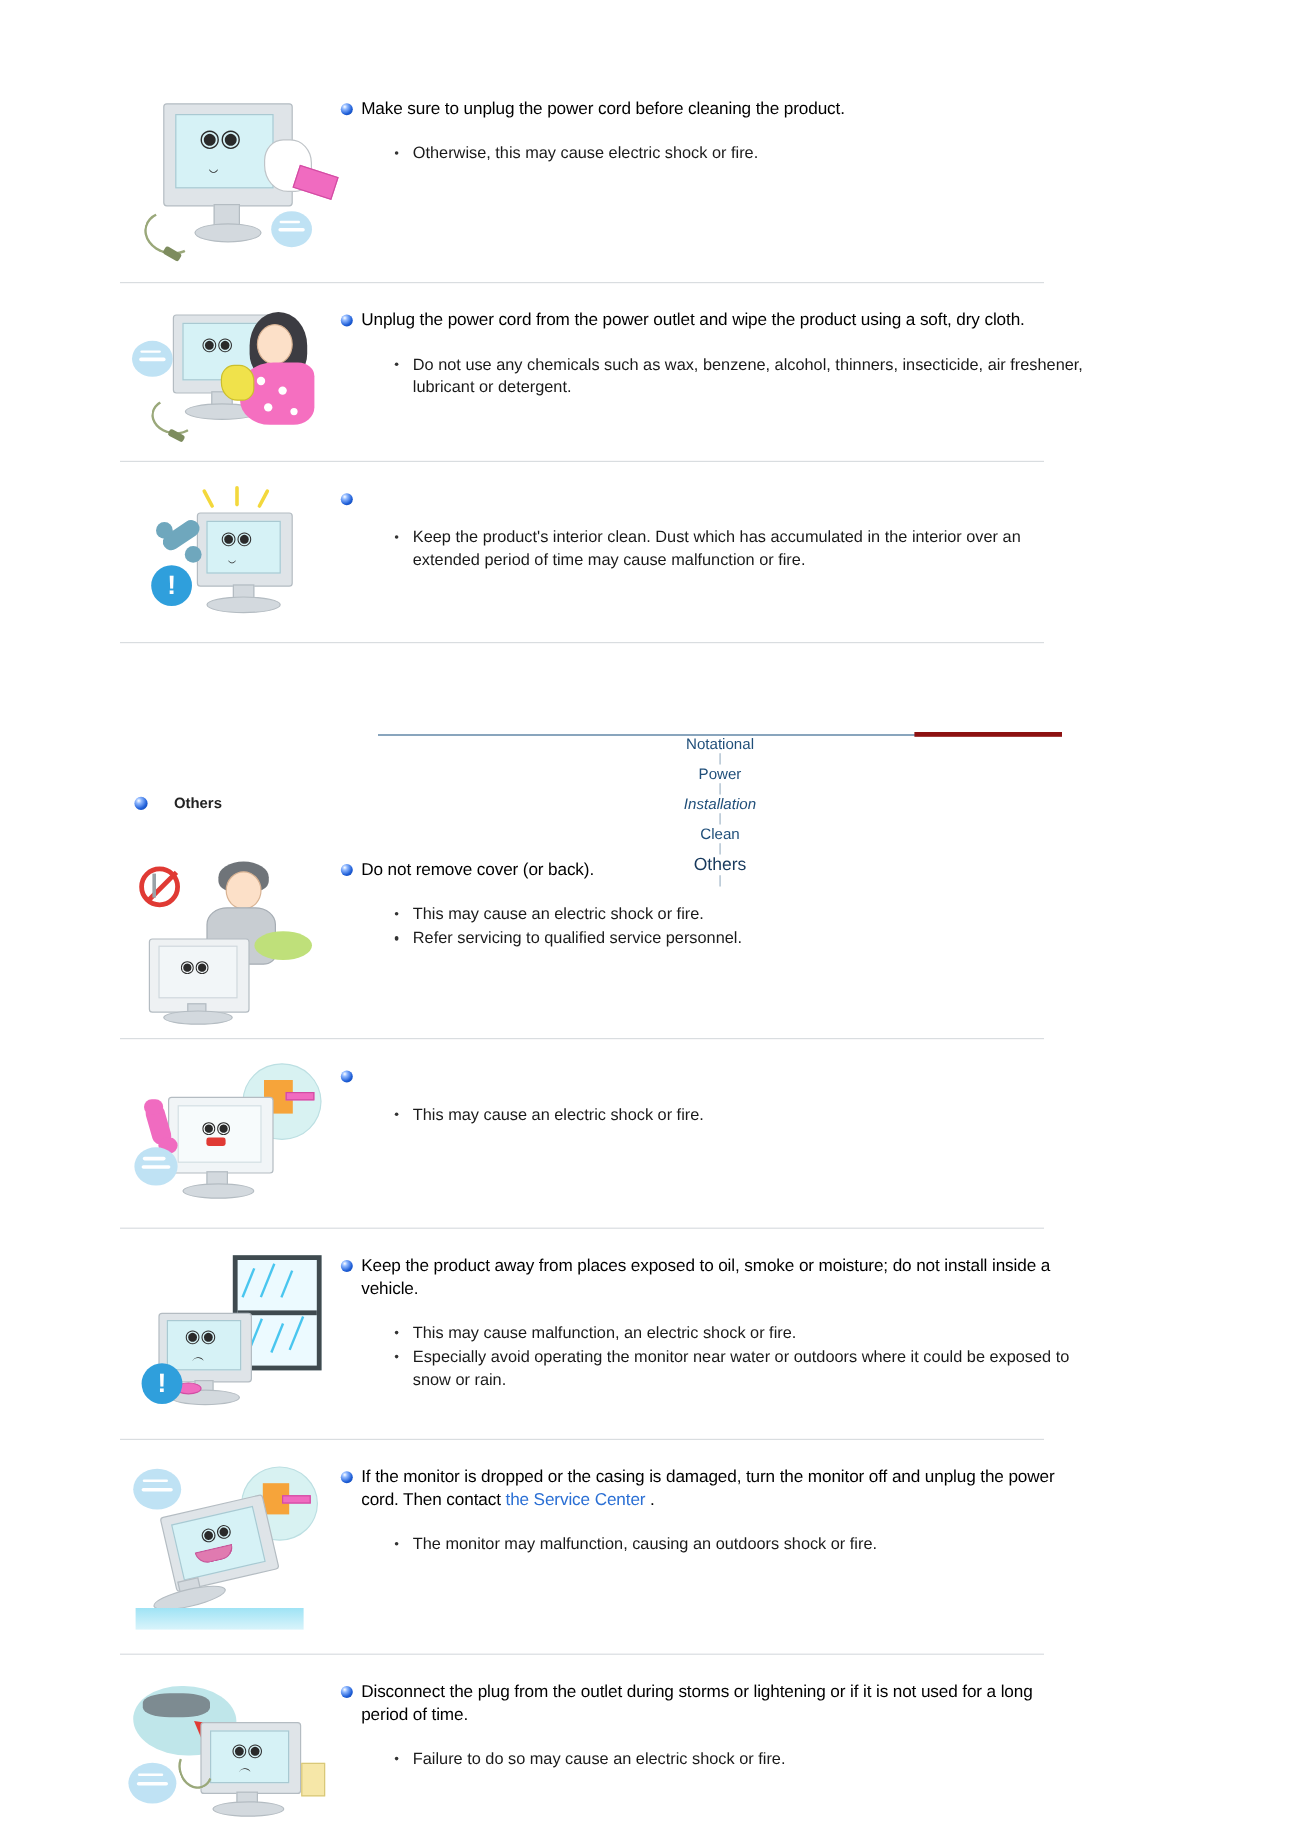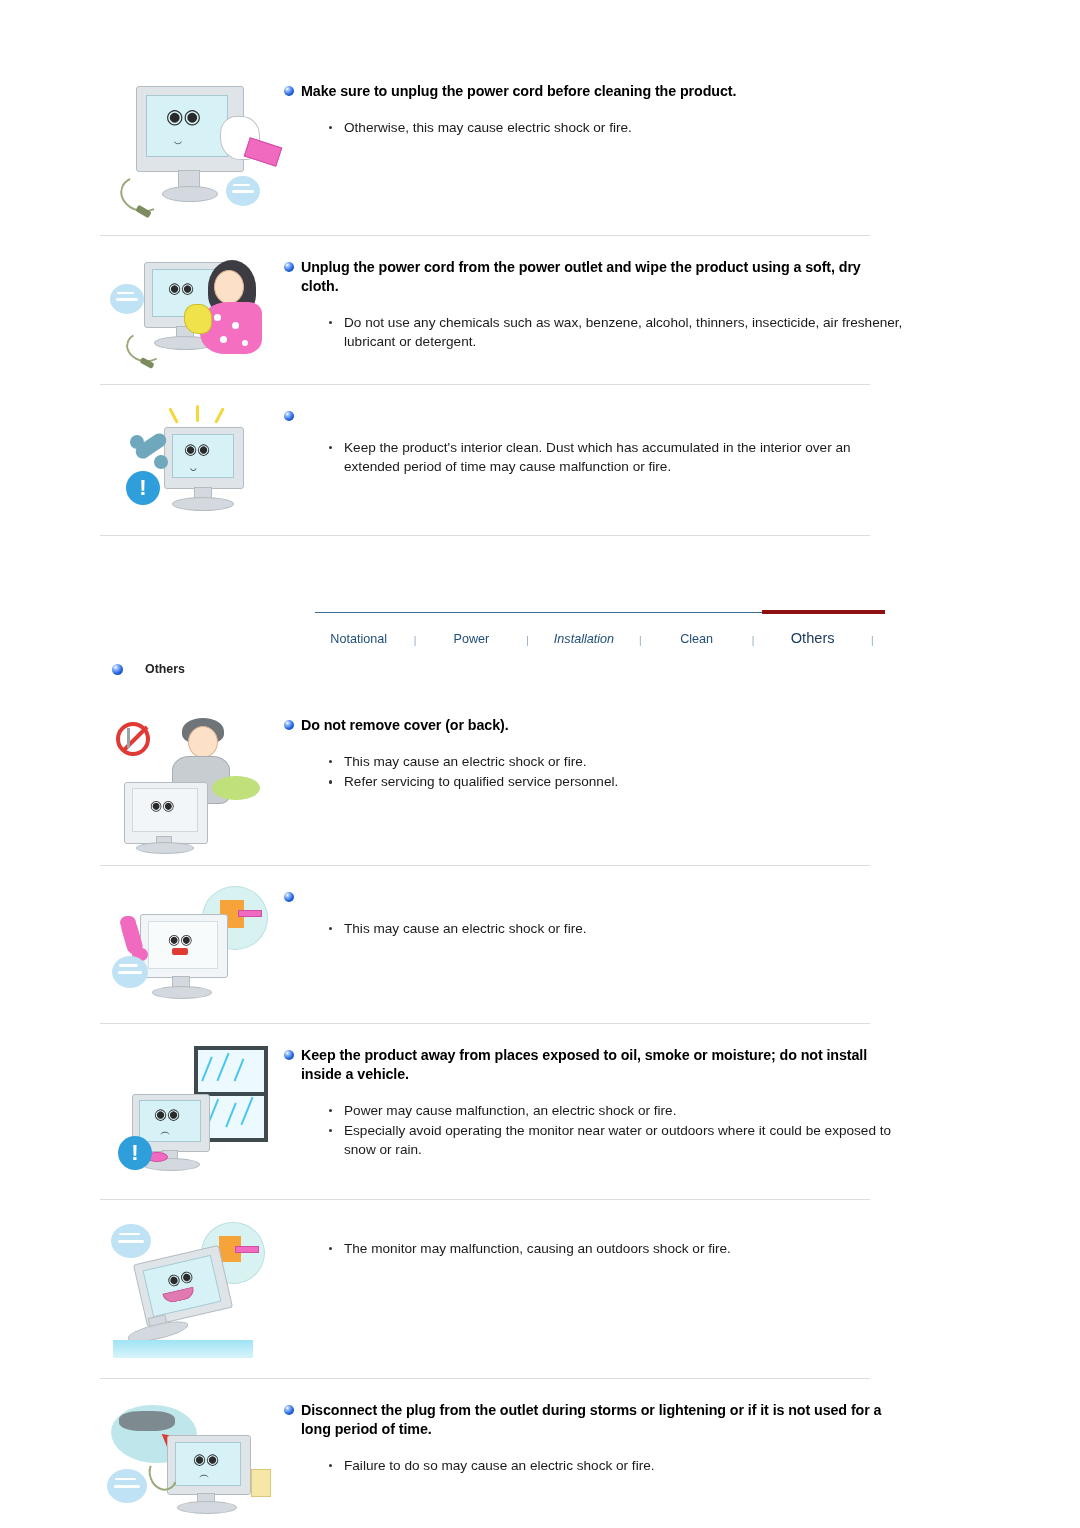--- a/index.html
+++ b/index.html
@@ -31,21 +31,21 @@
     flex: 1 1 auto;
     padding-top: 6px;
     padding-left: 4px;
   }
 
   
   .heading {
     display: flex;
     align-items: flex-start;
     font-size: 14.3px;
-    font-weight: bold;
+    font-weight: normal;
     color: #000000;
     line-height: 1.32;
     letter-spacing: -0.1px;
   }
   .heading .htext { max-width: 600px; }
   .bluebullet {
     flex: 0 0 auto;
     width: 10px; height: 10px;
     margin-right: 7px;
     margin-top: 4px;
@@ -88,22 +88,23 @@
   }
 
   
   .tabwrap { padding-left: 100px; }
   .tabbar {
     position: relative;
     width: 570px;
     margin-left: 215px;
     border-top: 1.4px solid #3c6b92;
     display: flex;
-    align-items: flex-end;
+    align-items: center;
     height: 34px;
+    flex-direction: column;
   }
   .tabbar .activeline {
     position: absolute;
     top: -2.6px;
     height: 4px;
     background: #8d1111;
   }
   .tab {
     display: flex;
     align-items: center;
@@ -525,21 +526,21 @@
         <div class="pink-shape" style="left:36px;top:108px;width:22px;height:10px;border-radius:50%;"></div>
         <div class="warn-badge" style="left:8px;top:92px;">!</div>
       </div>
     </div>
     <div class="body">
       <div class="heading">
         <span class="bluebullet"></span>
         <span class="htext">Keep the product away from places exposed to oil, smoke or moisture; do not install inside a vehicle.</span>
       </div>
       <ul class="notes">
-        <li>Power may cause malfunction, an electric shock or fire.</li>
+        <li>This may cause malfunction, an electric shock or fire.</li>
         <li>Especially avoid operating the monitor near water or outdoors where it could be exposed to snow or rain.</li>
       </ul>
     </div>
   </div>
 
   <div class="divider" style="margin-top:20px;"></div>
 
   <div class="section" style="padding-top:16px; min-height:150px;">
     <div class="illus">
       <div class="art" style="width:170px;height:140px;">
@@ -550,20 +551,24 @@
         <div class="mon-body" style="left:34px;top:34px;width:88px;height:64px;transform:rotate(-13deg);"></div>
         <div class="mon-screen" style="left:42px;top:42px;width:70px;height:48px;transform:rotate(-13deg);"></div>
         <div class="face" style="left:62px;top:50px;font-size:15px;transform:rotate(-13deg);">◉◉</div>
         <div style="position:absolute;left:58px;top:70px;width:32px;height:11px;background:#e07ab0;border:1.4px solid #c7559a;border-radius:0 0 18px 18px;transform:rotate(-13deg);"></div>
         <div class="mon-neck" style="left:44px;top:96px;width:18px;height:14px;transform:rotate(-13deg);"></div>
         <div class="mon-base" style="left:22px;top:104px;width:62px;height:15px;transform:rotate(-13deg);"></div>
         <div class="floor-strip" style="left:8px;top:120px;width:140px;height:18px;"></div>
       </div>
     </div>
     <div class="body">
+      <div class="heading">
+        <span class="bluebullet"></span>
+        <span class="htext"><span>If the monitor is dropped or the casing is damaged, turn the monitor off and unplug the power cord. Then contact </span><span class="link-blue">the Service Center</span><span> .</span></span>
+      </div>
       <ul class="notes">
         <li>The monitor may malfunction, causing an outdoors shock or fire.</li>
       </ul>
     </div>
   </div>
 
   <div class="divider" style="margin-top:18px;"></div>
 
   <div class="section" style="padding-top:16px; min-height:120px;">
     <div class="illus">

